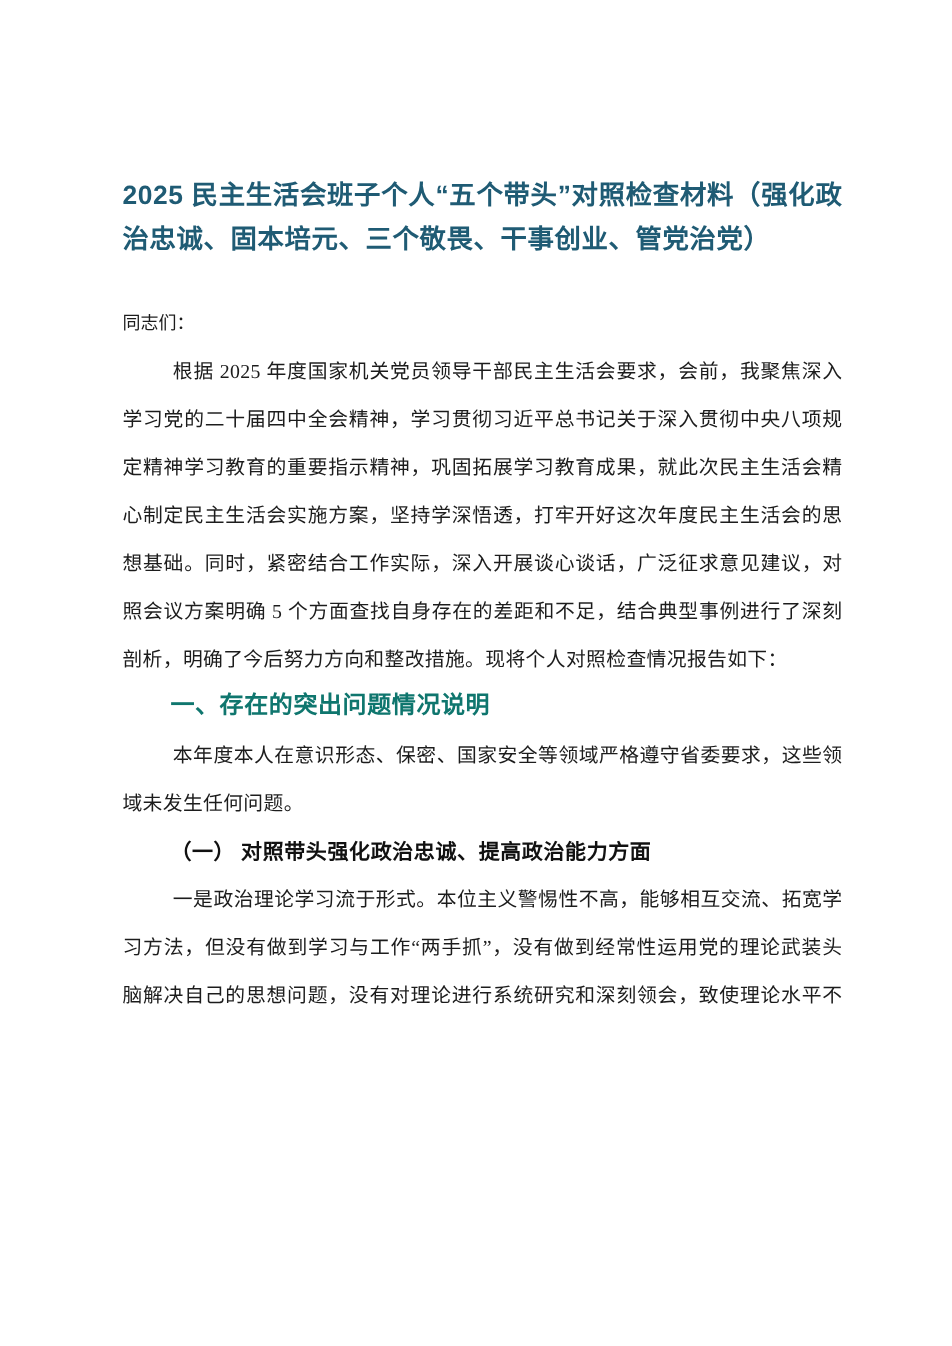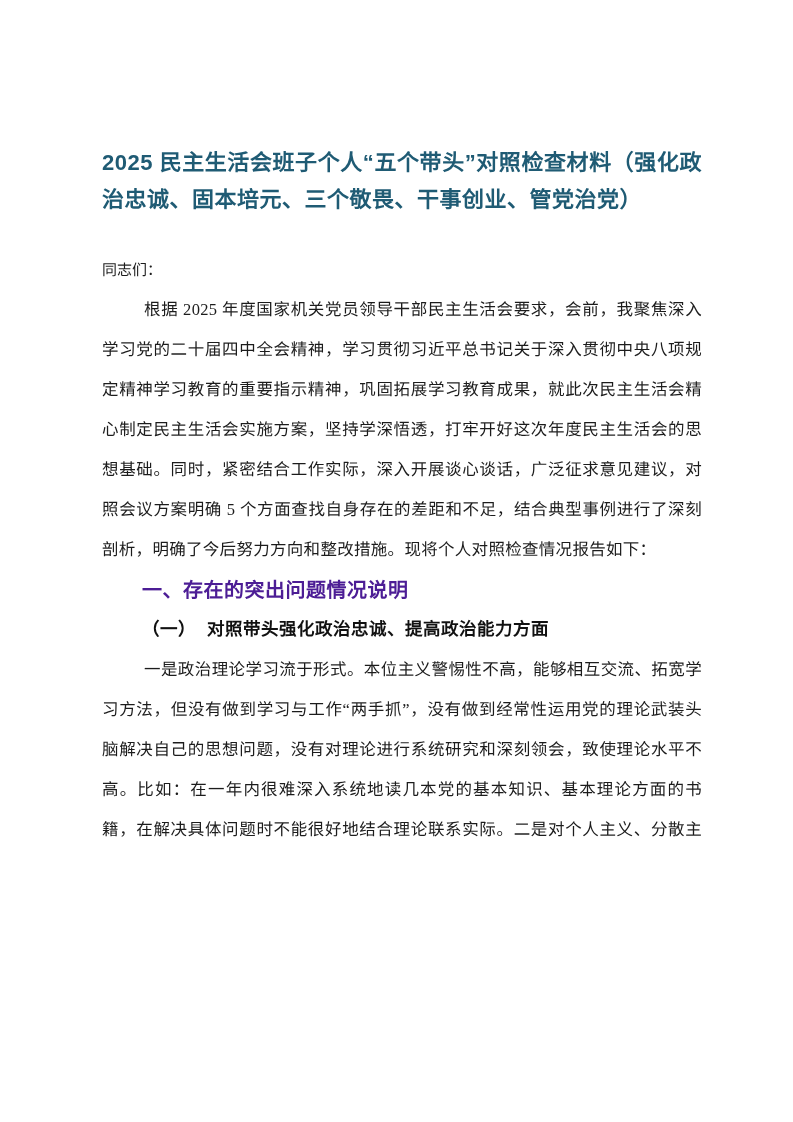--- a/index.html
+++ b/index.html
@@ -46,31 +46,31 @@
     letter-spacing: 0.3px;
     color: #1c1c1c;
     text-align: justify;
   }
   .indent {
     text-indent: 42px;
     font-family: Liberation Serif, serif;
   }
   .section-heading {
     margin: 0;
-    font-family: Liberation Sans, sans-serif;
+    font-family: Liberation Mono, monospace;
     font-weight: 700;
     font-size: 20px;
     line-height: 40px;
-    color: #4c1d95;
+    color: #0f766e;
     text-indent: 40px;
     letter-spacing: 0.5px;
   }
   .subsection-heading {
     margin: 0;
-    font-family: Liberation Mono, monospace;
+    font-family: Liberation Serif, serif;
     font-weight: 700;
     font-size: 17.5px;
     line-height: 40px;
     color: #111111;
     text-indent: 40px;
     letter-spacing: 0.5px;
   }
   .footer {
     position: absolute;
     top: 1031px;
@@ -94,20 +94,21 @@
   <div class="content">
 
     <h1 class="doc-title">2025 民主生活会班子个人“五个带头”对照检查材料（强化政治忠诚、固本培元、三个敬畏、干事创业、管党治党）</h1>
 
     <p class="salutation">同志们：</p>
 
     <p class="body-para indent">根据 2025 年度国家机关党员领导干部民主生活会要求，会前，我聚焦深入学习党的二十届四中全会精神，学习贯彻习近平总书记关于深入贯彻中央八项规定精神学习教育的重要指示精神，巩固拓展学习教育成果，就此次民主生活会精心制定民主生活会实施方案，坚持学深悟透，打牢开好这次年度民主生活会的思想基础。同时，紧密结合工作实际，深入开展谈心谈话，广泛征求意见建议，对照会议方案明确 5 个方面查找自身存在的差距和不足，结合典型事例进行了深刻剖析，明确了今后努力方向和整改措施。现将个人对照检查情况报告如下：</p>
 
     <h2 class="section-heading">一、存在的突出问题情况说明</h2>
 
+    <p class="body-para indent">本年度本人在意识形态、保密、国家安全等领域严格遵守省委要求，这些领域未发生任何问题。</p>
 
     <h3 class="subsection-heading">（一） 对照带头强化政治忠诚、提高政治能力方面</h3>
 
     <p class="body-para indent">一是政治理论学习流于形式。本位主义警惕性不高，能够相互交流、拓宽学习方法，但没有做到学习与工作“两手抓”，没有做到经常性运用党的理论武装头脑解决自己的思想问题，没有对理论进行系统研究和深刻领会，致使理论水平不高。比如：在一年内很难深入系统地读几本党的基本知识、基本理论方面的书籍，在解决具体问题时不能很好地结合理论联系实际。二是对个人主义、分散主义、自由主义、本位主义警惕性不高，个人主义容易让我们忽视组织利益，分散主义则削弱集体凝聚力，自由主义可能导致纪律松弛，本位主义则让我们局限于自身小圈子，忽视大局。这些倾</p>
 
   </div>
 
   <div class="footer">
     <span class="dash">—</span><span class="num">1</span><span class="dash">—</span>
   </div>

